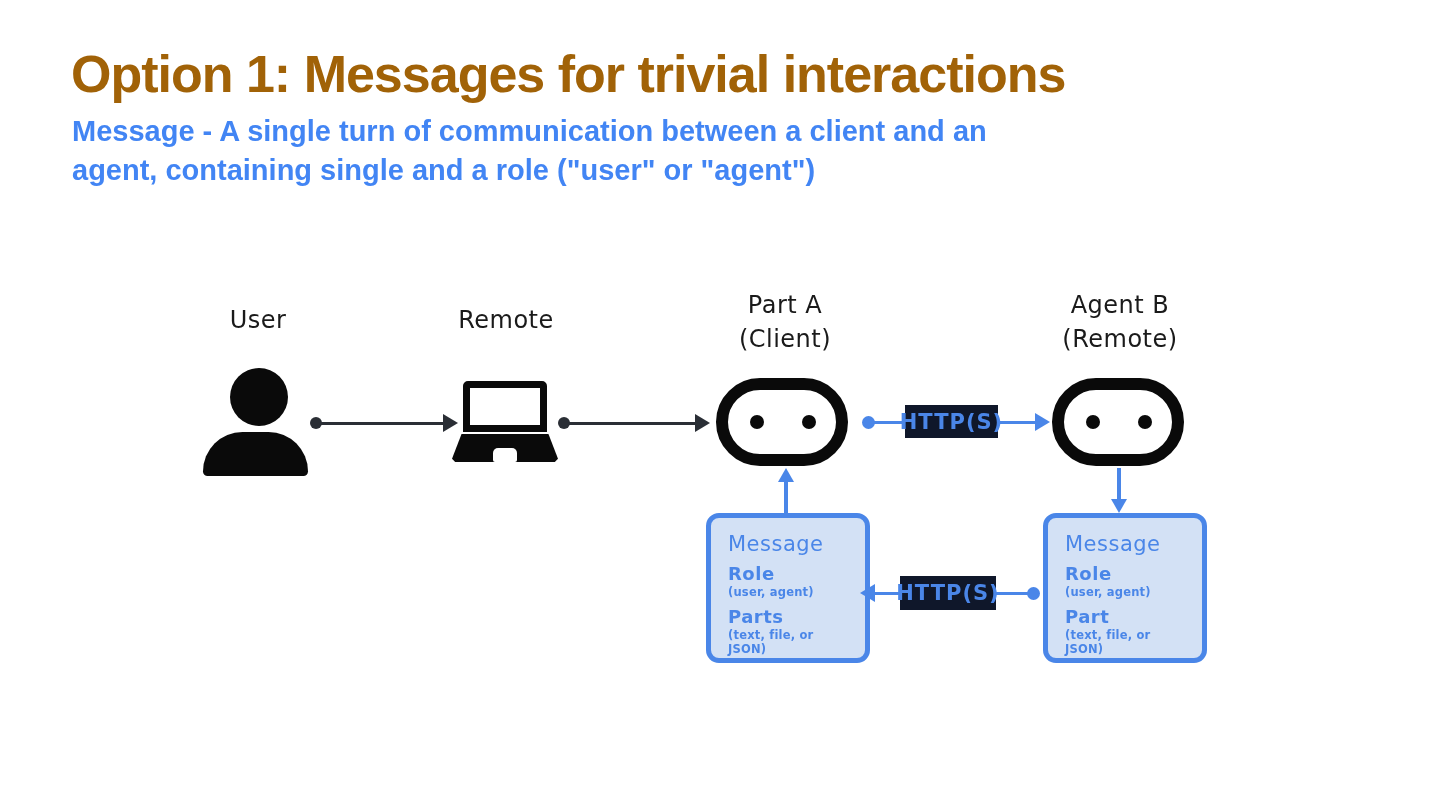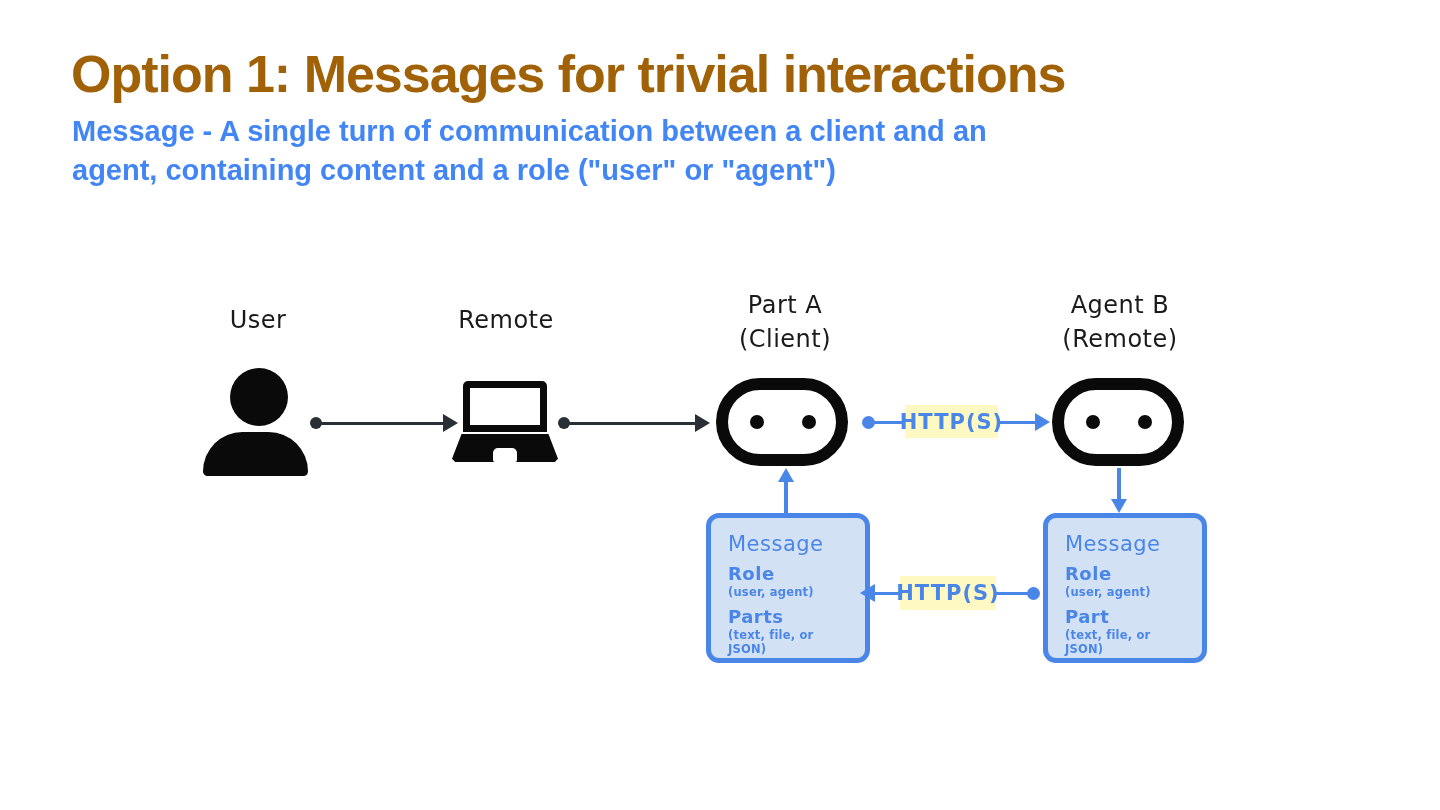--- a/index.html
+++ b/index.html
@@ -66,21 +66,21 @@
   .v-arrow .line{position:absolute;left:6px;width:3.5px;background:#4a86e8;}
   .v-arrow .head{position:absolute;left:0;width:0;height:0;}
   .arrow-up-a{left:778px;top:468px;height:46px;}
   .arrow-up-a .line{top:9px;bottom:0;}
   .arrow-up-a .head{top:0;border-bottom:14px solid #4a86e8;border-left:8px solid transparent;border-right:8px solid transparent;}
   .arrow-down-b{left:1111px;top:468px;height:45px;}
   .arrow-down-b .line{top:0;bottom:9px;}
   .arrow-down-b .head{bottom:0;border-top:14px solid #4a86e8;border-left:8px solid transparent;border-right:8px solid transparent;}
 
   
-  .http-label{background:#fef9c3;color:#4a86e8;font-weight:bold;font-size:21px;
+  .http-label{background:#0f172a;color:#4a86e8;font-weight:bold;font-size:21px;
               font-family:"DejaVu Sans",cursive;letter-spacing:1px;
               display:flex;align-items:center;justify-content:center;z-index:3;text-align:right;}
   .http-label.top{left:905px;top:405px;width:93px;height:33px;}
   .http-label.bottom{left:900px;top:576px;width:96px;height:34px;}
 
   
   .msg-box{width:126px;height:110px;background:#d3e1f5;border:5px solid #4a86e8;border-radius:13px;
            padding:14px 11px 16px 17px;color:#4a86e8;font-family:"DejaVu Sans",cursive;}
   .msg-box .bx-title{font-size:21px;font-weight:normal;letter-spacing:0.5px;}
   .msg-box .bx-field{font-size:18px;font-weight:bold;margin-top:7px;letter-spacing:0.5px;}
@@ -93,21 +93,21 @@
   .client-label{left:446px;top:306px;width:120px;}
   .agent-label{width:180px;line-height:34px;}
   .agent-a-label{left:695px;top:288px;}
   .agent-b-label{left:1030px;top:288px;}
 </style>
 </head>
 <body>
 
 <div class="abs title">Option 1: Messages for trivial interactions</div>
 <div class="abs subtitle l1">Message - A single turn of communication between a client and an</div>
-<div class="abs subtitle l2">agent, containing content and a role ("user" or "agent")</div>
+<div class="abs subtitle l2">agent, containing single and a role ("user" or "agent")</div>
 
 <div class="abs hand node-label user-label">User</div>
 <div class="abs hand node-label client-label">Remote</div>
 <div class="abs hand node-label agent-label agent-a-label">
   <div>Part A</div>
   <div>(Client)</div>
 </div>
 <div class="abs hand node-label agent-label agent-b-label">
   <div>Agent B</div>
   <div>(Remote)</div>

